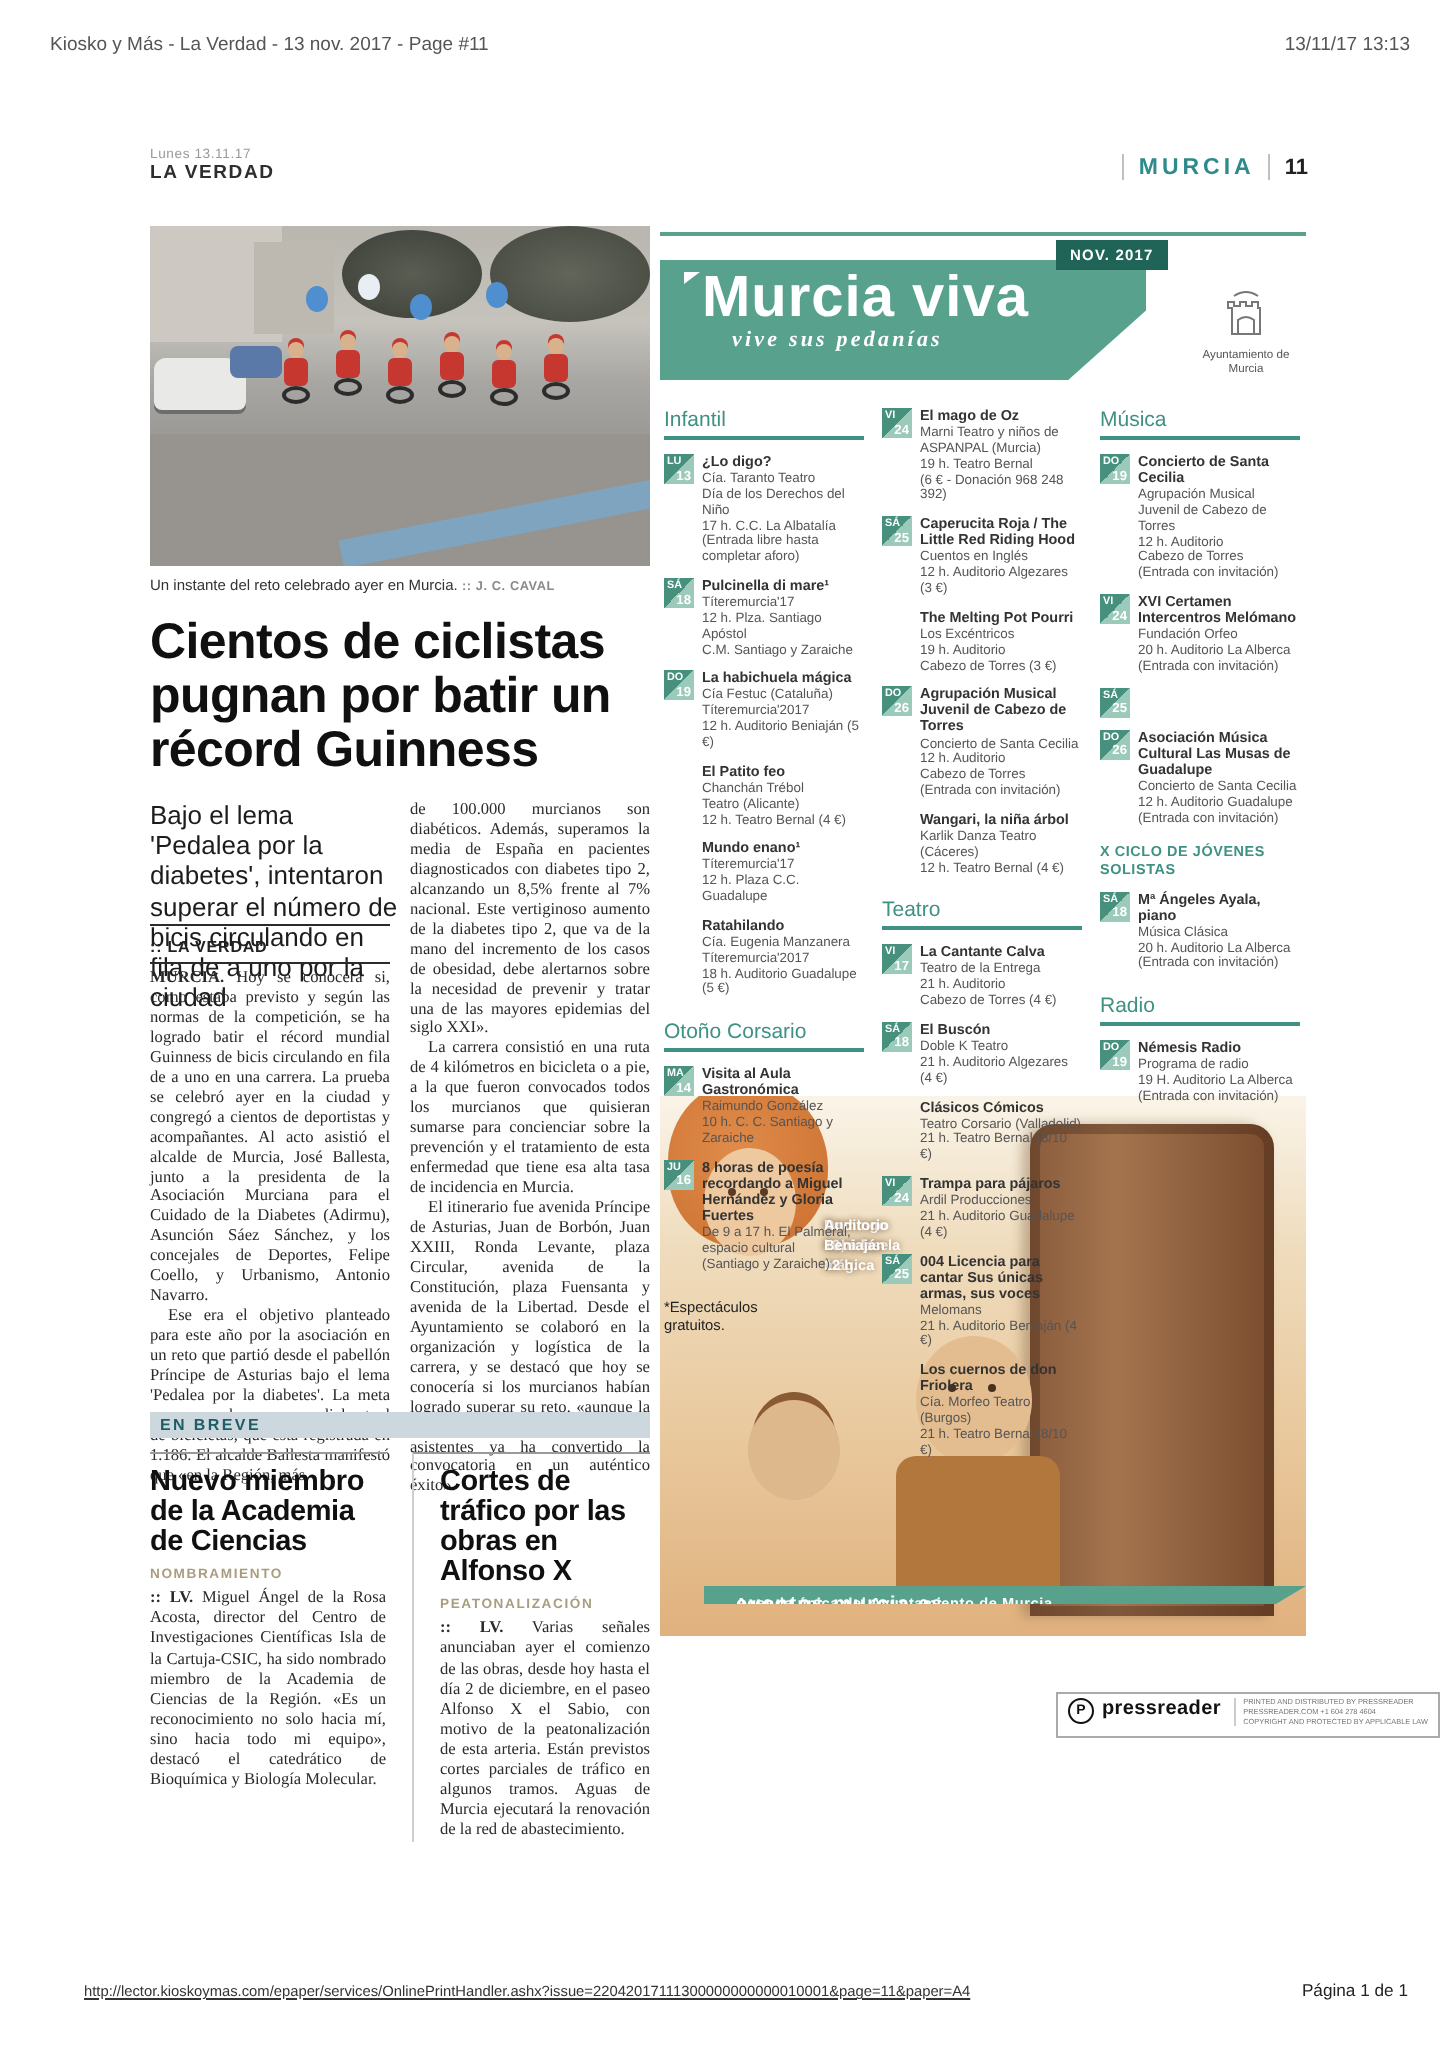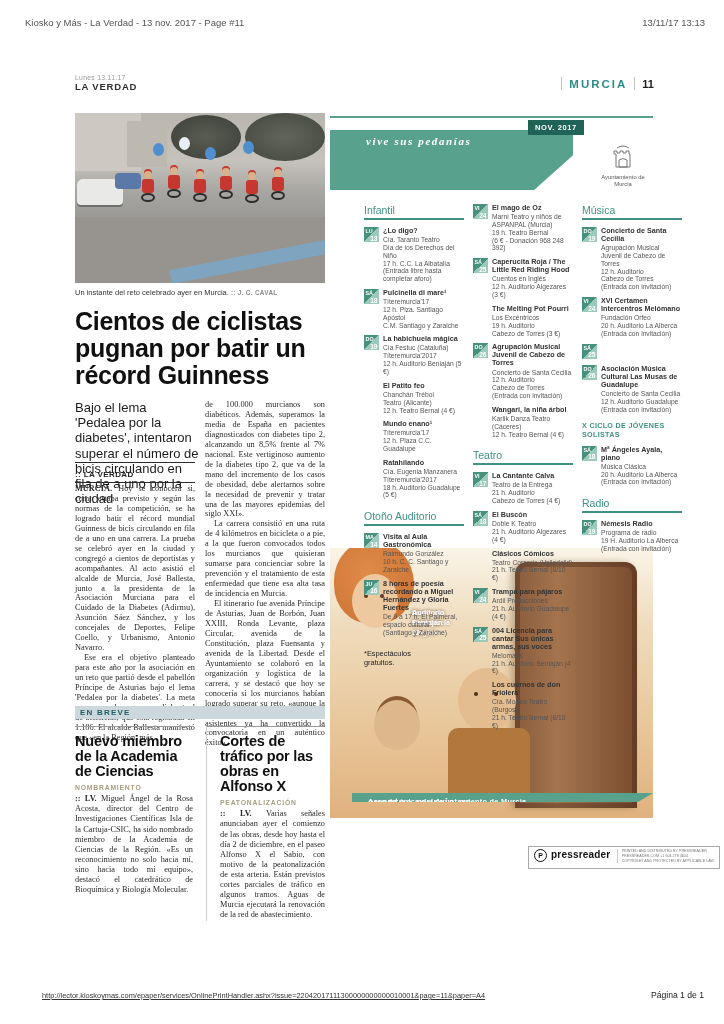--- a/index.html
+++ b/index.html
@@ -77,21 +77,21 @@
           clip-path:polygon(0 0,100% 0,100% 42%,84% 100%,0 100%);color:#fff;box-sizing:border-box;
           padding:5px 0 0 12px;z-index:2;}
   .bt1{font-size:29px;font-weight:bold;letter-spacing:.5px;line-height:1;}
   .flag{display:inline-block;width:0;height:0;border-top:6px solid #fff;border-right:8px solid transparent;
         vertical-align:top;margin:1px 1px 0 0;}
   .bt2{font-family:"Liberation Serif",serif;font-style:italic;font-weight:bold;font-size:11px;
        letter-spacing:1.6px;margin-left:24px;}
   .council{position:absolute;right:0px;top:24px;width:60px;text-align:center;z-index:2;}
   .ctext{font-size:5.8px;line-height:1.25;margin-top:2px;color:#555;}
 
-  .acols{position:absolute;left:2px;top:86px;width:320px;display:flex;gap:9px;z-index:2;margin-left:32px;}
+  .acols{position:absolute;left:2px;top:86px;width:320px;display:flex;gap:9px;z-index:2;}
   .acol{flex:0 0 100px;width:100px;}
   .ahead{color:var(--tealText);font-size:10.5px;border-bottom:2px solid var(--tealText);
          padding-bottom:2px;margin:0 0 7px;}
   .acol .ahead:not(:first-child){margin-top:11px;}
   .asub{color:var(--tealText);font-size:7.2px;font-weight:bold;margin:9px 0 6px;letter-spacing:.3px;line-height:1.2;}
   .ev{display:flex;margin-bottom:6px;}
   .ev.noB{padding-left:19px;}
   .badge{flex:0 0 15px;height:15px;margin-right:4px;position:relative;
          background:linear-gradient(135deg,#47907e 50%,#9ccaba 50%);}
   .bd{position:absolute;left:1.5px;top:1px;font-size:5.4px;color:#fff;font-weight:bold;}
@@ -226,20 +226,21 @@
       <div class="brief">
         <h3>Cortes de tráfico por las obras en Alfonso X</h3>
         <div class="kicker">PEATONALIZACIÓN</div>
         <p><b>:: LV.</b> Varias señales anunciaban ayer el comienzo de las obras, desde hoy hasta el día 2 de diciembre, en el paseo Alfonso X el Sabio, con motivo de la peatonalización de esta arteria. Están previstos cortes parciales de tráfico en algunos tramos. Aguas de Murcia ejecutará la renovación de la red de abastecimiento.</p>
       </div>
     </div>
 
   <div class="ad">
     <div class="nov">NOV. 2017</div>
     <div class="banner">
+      <div class="bt1"><span class="flag"></span><span>Murcia viva</span></div>
       <div class="bt2">vive sus pedanías</div>
     </div>
     <div class="council">
       <svg width="22" height="26" viewBox="0 0 22 26">
         <path d="M4 25 L4 12 L2 12 L2 9 L5 9 L5 11 L8 11 L8 9 L11 9 L11 11 L14 11 L14 9 L17 9 L17 12 L18 12 L18 25 Z M7 25 L7 18 Q11 15 15 18 L15 25 Z" fill="none" stroke="#777" stroke-width="1"></path>
         <path d="M5 6 Q11 2 17 6" fill="none" stroke="#777" stroke-width="1"></path>
       </svg>
       <div class="ctext">Ayuntamiento de Murcia</div>
     </div>
 
@@ -298,21 +299,21 @@
             </div>
           </div>
           <div class="ev noB">
             <div class="evc">
               <div class="evt">Ratahilando</div>
               <div class="evl">Cía. Eugenia Manzanera</div>
               <div class="evl">Títeremurcia'2017</div>
               <div class="evl">18 h. Auditorio Guadalupe (5 €)</div>
             </div>
           </div>
-          <div class="ahead">Otoño Auditorio</div>
+          <div class="ahead">Otoño Corsario</div>
           <div class="ev">
             <span class="badge">
               <span class="bd">MA</span>
               <span class="bn">14</span>
             </span>
             <div class="evc">
               <div class="evt">Visita al Aula Gastronómica</div>
               <div class="evl">Raimundo González</div>
               <div class="evl">10 h. C. C. Santiago y Zaraiche</div>
             </div>

